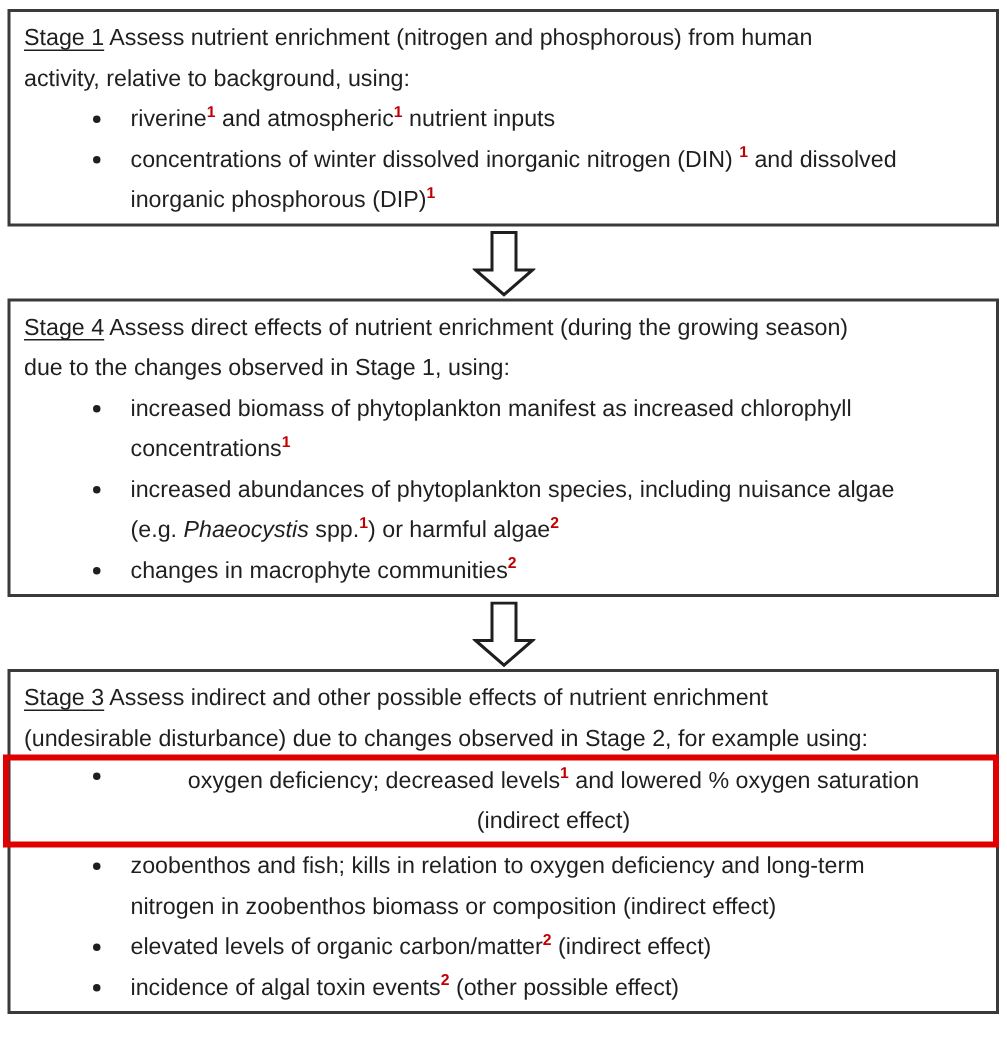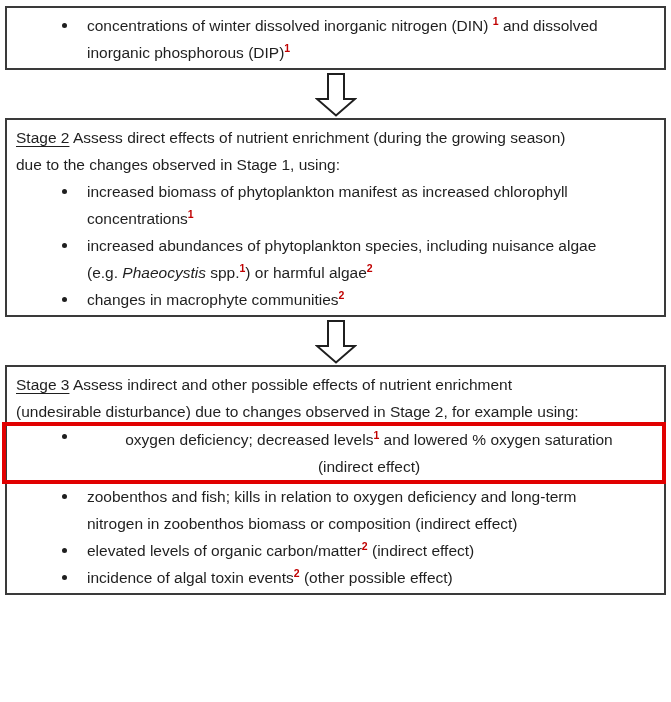--- a/index.html
+++ b/index.html
@@ -61,34 +61,37 @@
   }
   .arrow svg{display:block;}
   i{font-style:italic;}
 </style>
 </head>
 <body>
 
 <div class="figure">
 
   <section class="stage-box">
+    <p class="title"><span class="u">Stage 1</span> Assess nutrient enrichment (nitrogen and phosphorous) from human
+activity, relative to background, using:</p>
     <div class="bullets">
+        <div class="bullet">riverine<sup class="fnote">1</sup> and atmospheric<sup class="fnote">1</sup> nutrient inputs</div>
         <div class="bullet">concentrations of winter dissolved inorganic nitrogen (DIN) <sup class="fnote">1</sup> and dissolved
 inorganic phosphorous (DIP)<sup class="fnote">1</sup></div>
       </div>
   </section>
 
   <div class="arrow">
     <svg width="42" height="44" viewBox="0 0 42 44" xmlns="http://www.w3.org/2000/svg">
       <path d="M13 1 H29 V26 H40 L21 42.5 L2 26 H13 Z" fill="#ffffff" stroke="#1f1f1f" stroke-width="2" stroke-linejoin="miter"></path>
     </svg>
   </div>
 
   <section class="stage-box">
-    <p class="title"><span class="u">Stage 2</span> Assess direct effects of nutrient enrichment (during the growing season)
+    <p class="title"><span class="u">Stage 4</span> Assess direct effects of nutrient enrichment (during the growing season)
 due to the changes observed in Stage 1, using:</p>
     <div class="bullets">
         <div class="bullet">increased biomass of phytoplankton manifest as increased chlorophyll
 concentrations<sup class="fnote">1</sup></div>
         <div class="bullet">increased abundances of phytoplankton species, including nuisance algae
 (e.g. <i>Phaeocystis</i> spp.<sup class="fnote">1</sup>) or harmful algae<sup class="fnote">2</sup></div>
         <div class="bullet">changes in macrophyte communities<sup class="fnote">2</sup></div>
       </div>
   </section>
 

